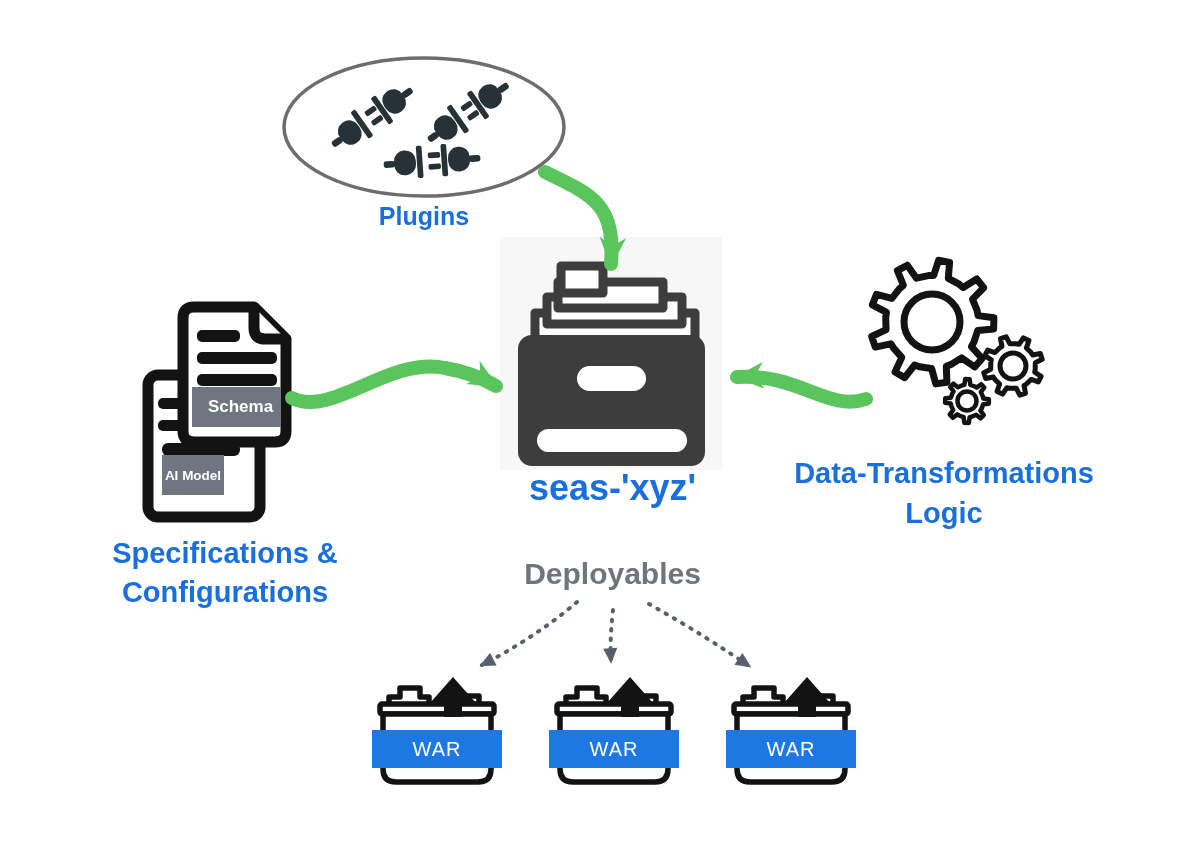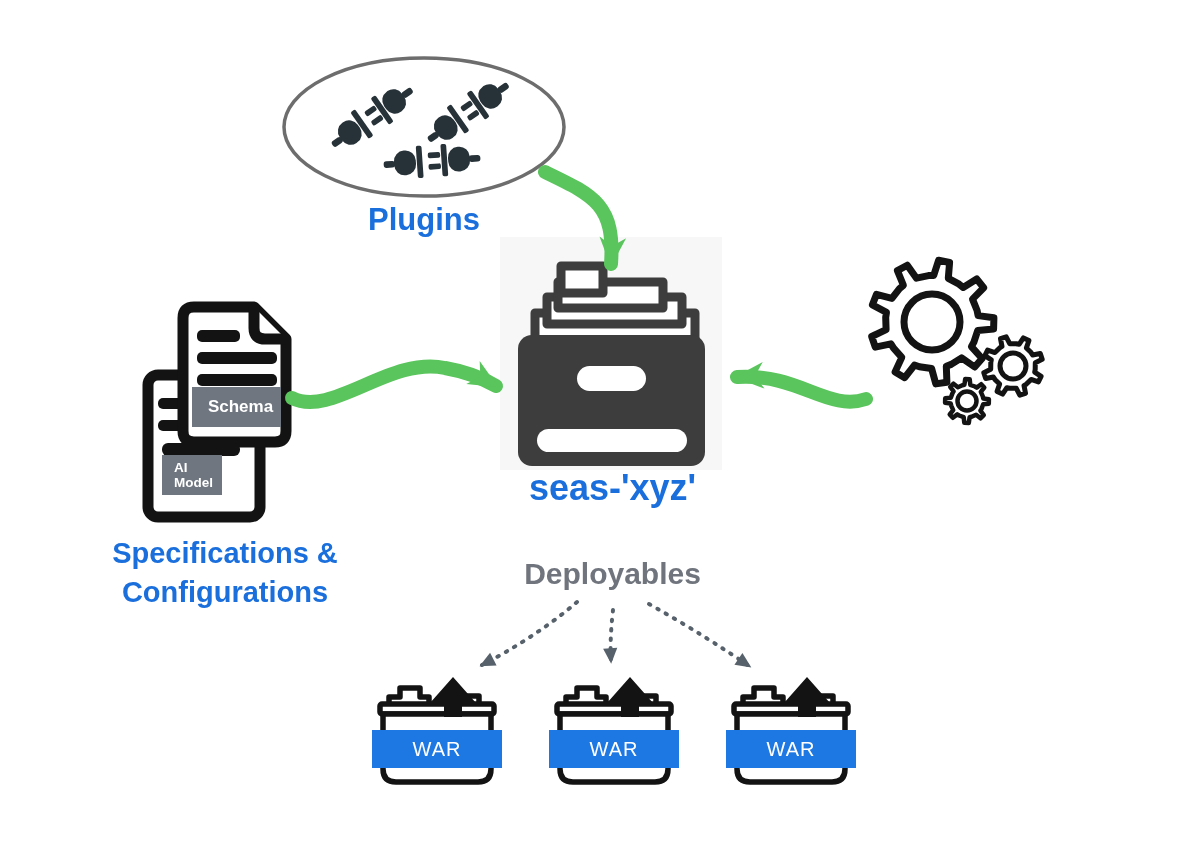--- a/index.html
+++ b/index.html
@@ -3,31 +3,31 @@
 <meta charset="utf-8">
 <style>
   html,body{margin:0;padding:0;background:#ffffff;}
   .stage{
     position:relative;width:1180px;height:844px;background:#fff;overflow:hidden;
     font-family:"Liberation Sans", sans-serif;
   }
   .layer{position:absolute;left:0;top:0;}
   .lbl{position:absolute;text-align:center;font-weight:bold;z-index:3;}
   .blue{color:var(--accent-blue);}
-  .plugins-label{left:304px;top:202px;width:240px;font-size:31px;}
+  .plugins-label{left:304px;top:202px;width:240px;font-size:25px;}
   .spec-label{left:75px;top:534px;width:300px;font-size:29px;line-height:39px;}
   .data-label{left:774px;top:453px;width:340px;font-size:29px;line-height:40px;}
   .core-title{left:462px;top:464px;width:301px;font-size:36px;line-height:47px;}
   .core-subtitle{left:462px;top:557px;width:301px;font-size:30px;color:var(--subtitle-gray);}
   .badge{
     position:absolute;z-index:3;background:var(--gray-label);color:#fff;font-weight:bold;
     display:flex;align-items:center;justify-content:center;
   }
   .schema-badge{left:192px;top:387px;width:81px;height:40px;font-size:17px;padding-left:8px;}
-  .ai-badge{left:162px;top:455px;width:48px;height:40px;font-size:13.5px;padding-left:12px;}
+  .ai-badge{left:162px;top:455px;width:62px;height:40px;font-size:13.5px;}
   .war-banner{
     position:absolute;z-index:3;width:130px;height:38px;top:730px;
     background:var(--banner-blue);color:#fff;font-weight:normal;font-size:20px;
     letter-spacing:1px;display:flex;align-items:center;justify-content:center;
   }
   
   .panel{fill:var(--panel-bg);}
   .ellipse{fill:#fff;stroke:var(--ellipse-gray);stroke-width:3.5;}
   .plug{fill:var(--plug-navy);}
   .docOln{fill:#fff;stroke:var(--outline-dark);stroke-width:11;stroke-linejoin:round;}
@@ -146,20 +146,24 @@
     </g>
   </svg>
 
   <div class="lbl blue plugins-label">Plugins</div>
 
   <div class="lbl blue spec-label">
     <div>Specifications &amp;</div>
     <div>Configurations</div>
   </div>
 
+  <div class="lbl blue data-label">
+    <div>Data-Transformations</div>
+    <div>Logic</div>
+  </div>
 
   <div class="lbl blue core-title">
     <div>seas-'xyz'</div>
   </div>
 
   <div class="lbl core-subtitle">Deployables</div>
 
   <div class="badge schema-badge">Schema</div>
   <div class="badge ai-badge">AI Model</div>
 

